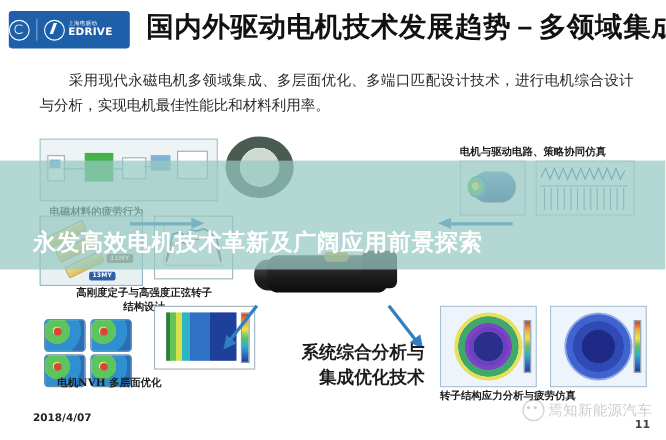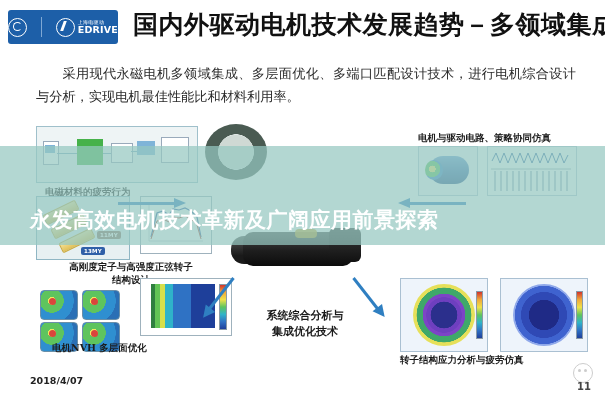--- a/index.html
+++ b/index.html
@@ -9,21 +9,21 @@
     font-family:"DejaVu Sans","Liberation Sans",sans-serif;
     overflow:hidden;position:relative;
   }
   .slide{position:absolute;inset:0;background:#fff;}
 
   
   .header{position:absolute;left:0;top:0;width:605px;height:52px;}
   .logo-box{
     position:absolute;left:8px;top:10px;width:110px;height:34px;
     background:#1d5fa8;border-radius:3px;
-    display:flex;align-items:center;justify-content:space-between;gap:6px;
+    display:flex;align-items:center;justify-content:flex-start;gap:6px;
   }
   .logo-mark{width:17px;height:17px;border-radius:50%;
     border:1.6px solid #ffffff;position:relative;flex:none;}
   .logo-mark:after{content:"";position:absolute;left:4px;top:3px;
     width:7px;height:7px;border-radius:50%;border:1.4px solid #fff;
     border-right-color:transparent;}
   .logo-div{width:1px;height:20px;background:#7fa8d4;flex:none;}
   .logo-right{display:flex;align-items:center;gap:3px;}
   .logo-swirl{width:17px;height:17px;border-radius:50%;
     border:1.5px solid #fff;position:relative;flex:none;}
@@ -129,22 +129,22 @@
   .ar-r{left:410px;top:84px;width:56px;}
   .ar-r:after{left:-12px;top:-4px;border-top:5.5px solid transparent;
     border-bottom:5.5px solid transparent;border-right:12px solid #2f7fc1;}
   .darr{position:absolute;width:3px;height:40px;background:#2f7fc1;}
   .darr:after{content:"";position:absolute;left:-4.5px;bottom:-10px;width:0;height:0;
     border-left:6px solid transparent;border-right:6px solid transparent;
     border-top:12px solid #2f7fc1;}
   .d1{left:232px;top:160px;transform:rotate(38deg);transform-origin:top center;}
   .d2{left:352px;top:160px;transform:rotate(-38deg);transform-origin:top center;}
 
-  .center-cap{position:absolute;left:240px;top:190px;width:130px;text-align:center;
-    font-family:"DejaVu Serif","Liberation Serif",serif;font-size:11px;font-weight:bold;
+  .center-cap{position:absolute;left:256px;top:190px;width:130px;text-align:right;
+    font-family:"DejaVu Serif","Liberation Serif",serif;font-size:16px;font-weight:bold;
     color:#1b1b1b;line-height:1.45;}
 
   
   .overlay-band{position:absolute;left:0;top:146px;width:605px;height:99px;
     background:rgba(150,200,192,.72);}
   .overlay-text{position:absolute;left:30px;top:170px;width:545px;
     font-family:"DejaVu Sans","Liberation Sans",sans-serif;
     font-size:21px;font-weight:bold;color:#ffffff;line-height:1.42;
     letter-spacing:.5px;text-align:left;margin-top:36px;}
 
@@ -278,16 +278,17 @@
     </div>
     <div class="cap" style="left:400px;top:236px;">转子结构应力分析与疲劳仿真</div>
   </div>
 
   <div class="overlay-band"></div>
   <div class="overlay-text">永发高效电机技术革新及广阔应用前景探索</div>
 
   <div class="date">2018/4/07</div>
   <div class="wm">
     <span class="wm-logo"></span>
+    <span class="wm-txt">焉知新能源汽车</span>
   </div>
   <div class="pageno">11</div>
 
 </div>
 
 </body></html>

